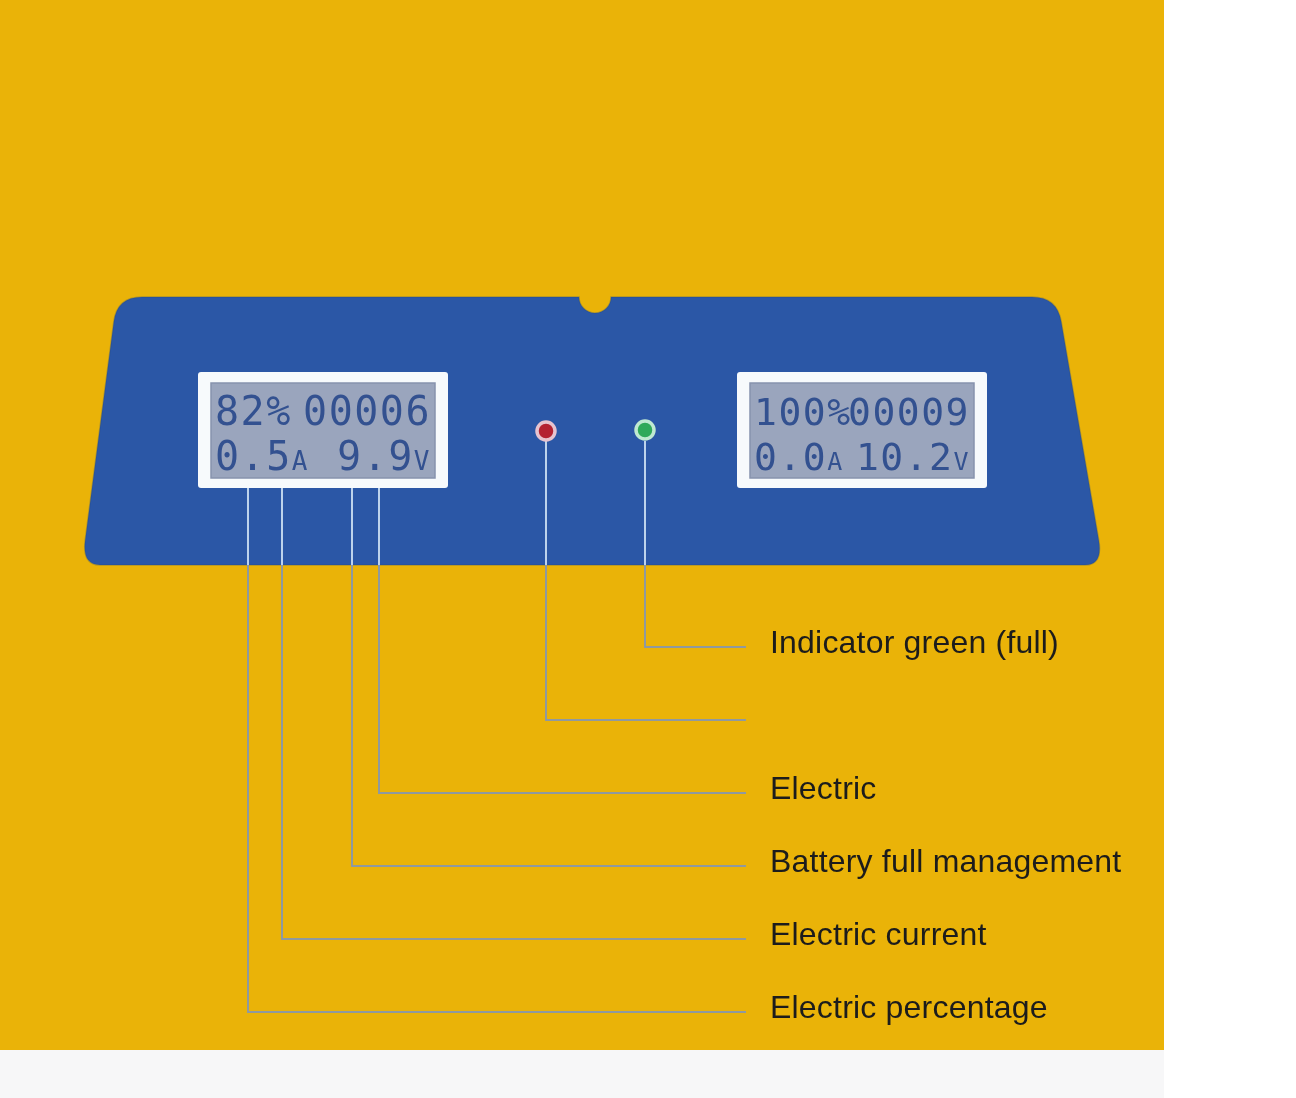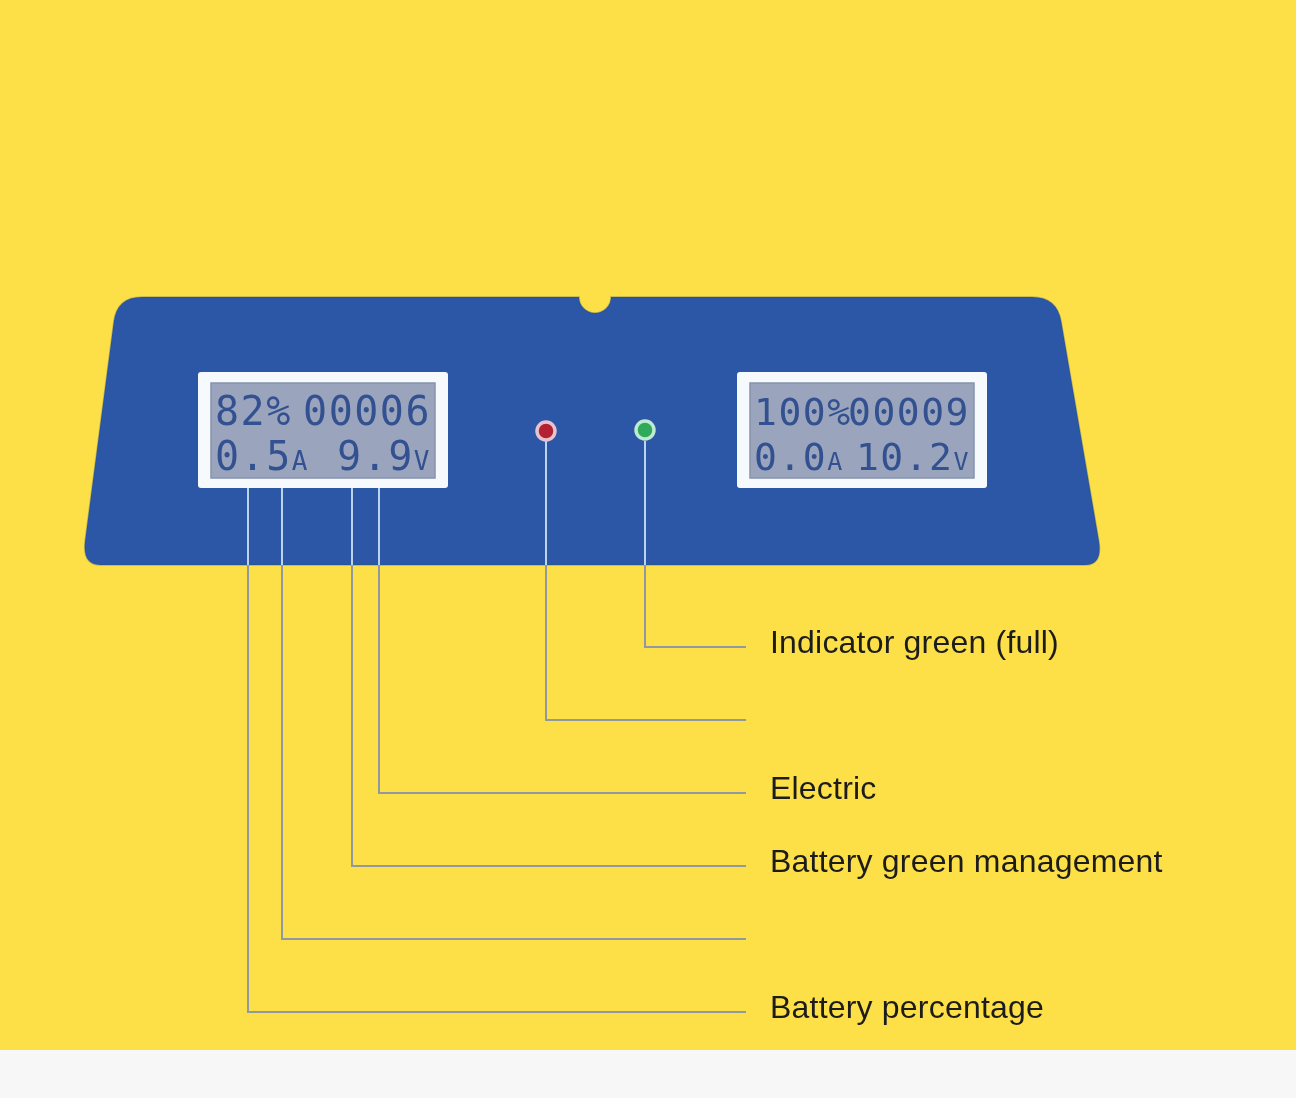--- a/index.html
+++ b/index.html
@@ -1,20 +1,20 @@
 <!DOCTYPE html>
 <html><head>
 <meta charset="utf-8">
 <style>
   html, body { margin: 0; padding: 0; background: #ffffff; }
   .stage {
     position: relative;
-    width: 1296px;
+    width: 1164px;
     height: 1098px;
-    background: #fde047;
+    background: #eab308;
     overflow: hidden;
     font-family: "Liberation Sans", sans-serif;
   }
   .diagram-svg { position: absolute; left: 0; top: 0; }
   .lcd-text {
     font-family: "DejaVu Sans Mono", monospace;
     letter-spacing: 1.5px;
     opacity: 0.95;
   }
   .callout-label {
@@ -89,16 +89,17 @@
       <text class="lcd-text" x="754" y="470" font-size="38" fill="#2e4d8e"><tspan>0.0</tspan><tspan font-size="25">A</tspan></text>
       <text class="lcd-text" x="970" y="470" font-size="38" fill="#2e4d8e" text-anchor="end"><tspan>10.2</tspan><tspan font-size="25">V</tspan></text>
     </g>
 
     <circle cx="546" cy="431" r="9" stroke="#e7c3cf" stroke-width="3.5" fill="#b42132"></circle>
     <circle cx="645" cy="430" r="9" stroke="#bfe9d1" stroke-width="3.5" fill="#2fa95a"></circle>
   </svg>
 
   <div class="callout-label" style="top:643px">Indicator green (full)</div>
   <div class="callout-label" style="top:789px">Electric</div>
-  <div class="callout-label" style="top:862px">Battery green management</div>
-  <div class="callout-label" style="top:1008px">Battery percentage</div>
+  <div class="callout-label" style="top:862px">Battery full management</div>
+  <div class="callout-label" style="top:935px">Electric current</div>
+  <div class="callout-label" style="top:1008px">Electric percentage</div>
 
 </div>
 
 </body></html>

